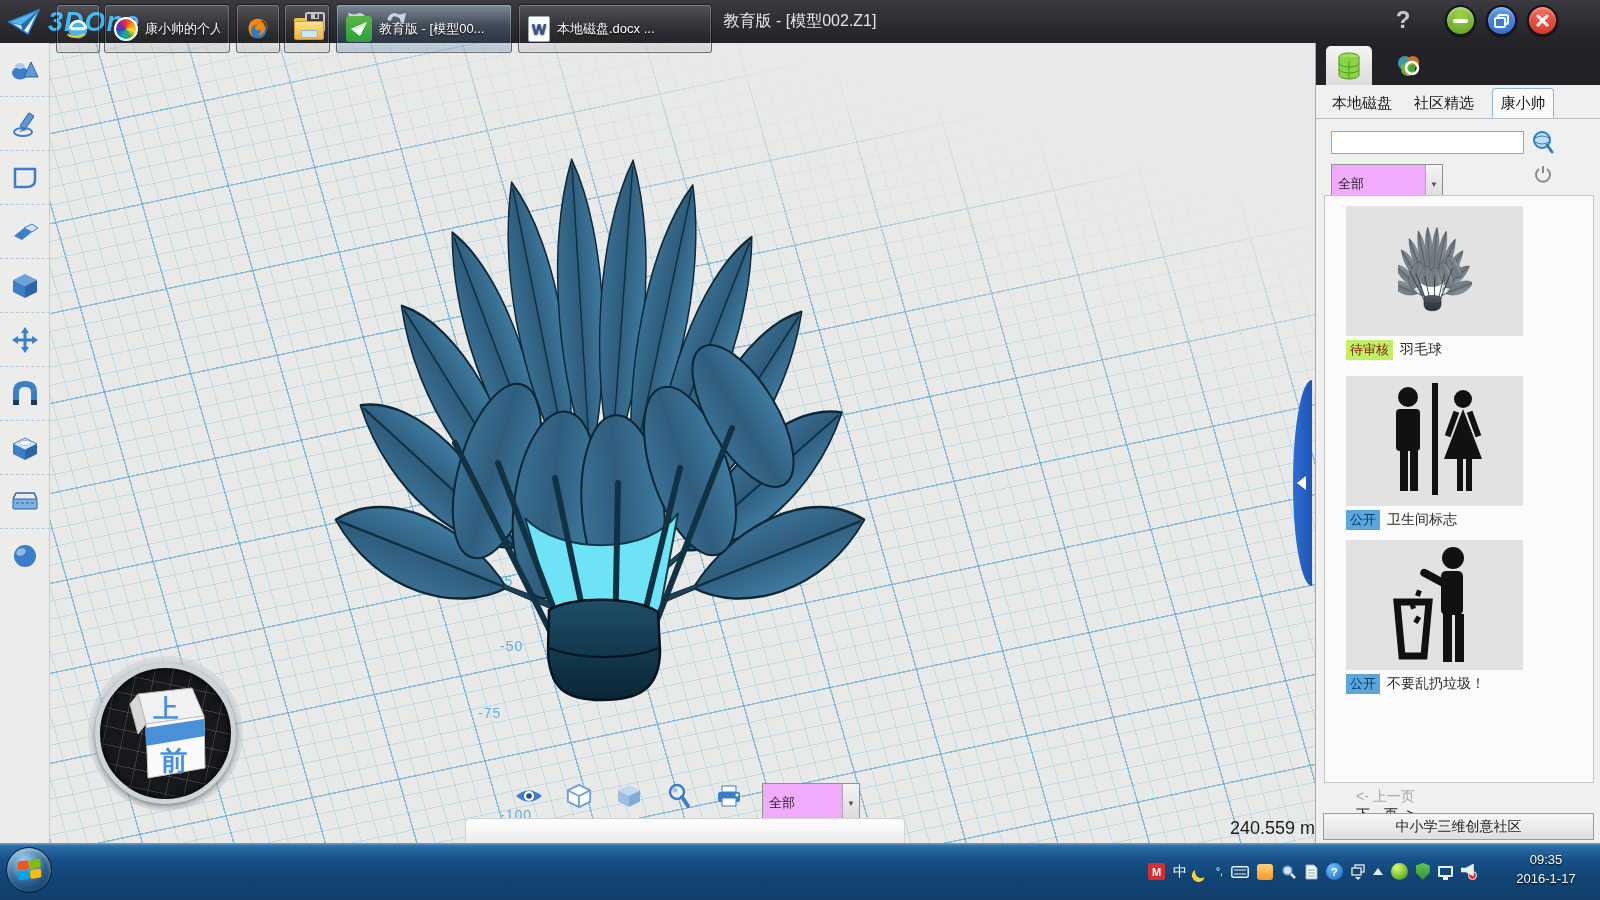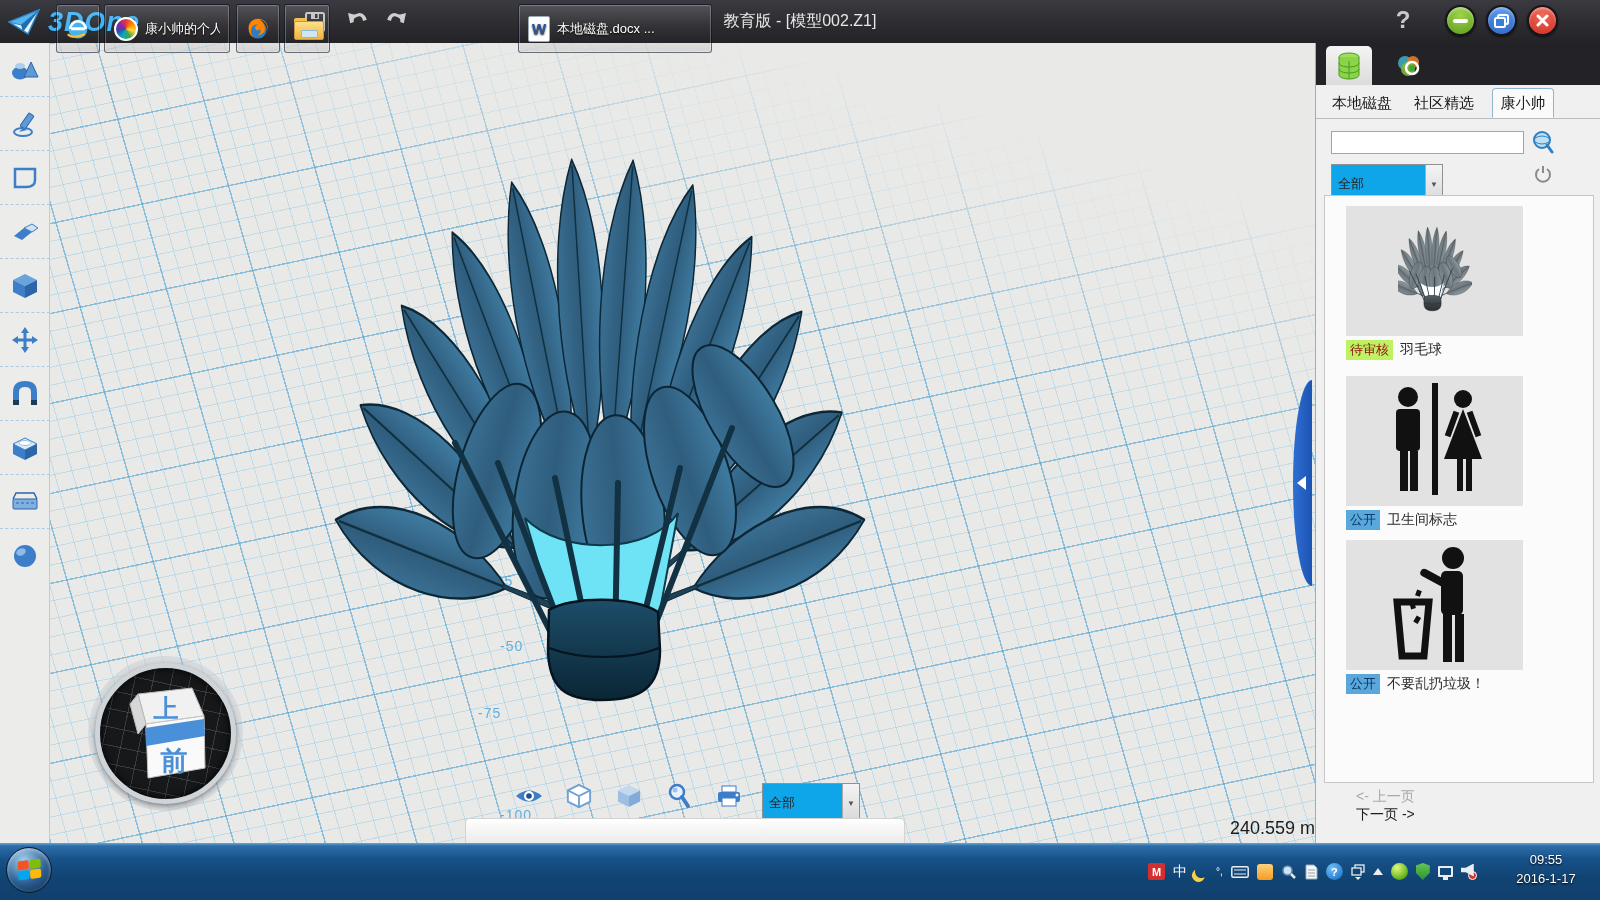--- a/index.html
+++ b/index.html
@@ -38,21 +38,21 @@
 
   
   .navcube-outer{left:38px;top:613px;width:155px;height:155px;border-radius:50%;border:8px solid rgba(195,202,208,.45);}
   .navcube{left:45px;top:620px;width:141px;height:141px;border-radius:50%;background:
      repeating-linear-gradient(12deg, rgba(90,95,100,.5) 0 1px, transparent 1px 18px),
      repeating-linear-gradient(102deg, rgba(90,95,100,.5) 0 1px, transparent 1px 18px),#17181a;
      border:5px solid #cfd4d8;box-shadow:inset 0 0 8px #000, 0 2px 5px rgba(0,0,0,.4);overflow:hidden;}
 
   
   .vbt-icon{width:34px;height:26px;display:flex;align-items:center;justify-content:center;top:740px;}
-  .dropdown{display:flex;align-items:center;background:#0ea5e9;border:1px solid #919191;height:40px;}
+  .dropdown{display:flex;align-items:center;background:#f0abfc;border:1px solid #919191;height:40px;}
   .dropdown .dd-text{flex:1;padding-left:6px;font-size:13px;color:#222;}
   .dropdown .dd-arrow{width:17px;height:100%;background:linear-gradient(#f4f4f4,#d8d8d8);border-left:1px solid #aaa;display:flex;align-items:center;justify-content:center;font-size:8px;color:#555;}
   .bottom-bar{left:415px;top:775px;width:440px;height:25px;background:linear-gradient(#ffffff,#ebebea);border:1px solid #d2d2d0;border-bottom:none;border-radius:5px 5px 0 0;}
   .scale-readout{left:1030px;top:775px;width:250px;text-align:right;font-size:18px;color:#1b1b1b;}
 
   
   .collapse-handle{left:1243px;top:337px;width:19px;height:206px;background:linear-gradient(90deg,#2f6fd2,#1c54b4);border-radius:100% 0 0 100% / 50% 0 0 50%;display:flex;align-items:center;justify-content:center;}
   .collapse-tri{width:0;height:0;border-top:7px solid transparent;border-bottom:7px solid transparent;border-right:9px solid #fff;margin-right:2px;}
 
   
@@ -431,20 +431,21 @@
     </div>
     <div class="abs card-label" style="top:631px;">
       <span class="badge public">公开</span>
       <span>不要乱扔垃圾！</span>
     </div>
 
     <div class="abs page-links">
       <span style="color:#a9a9a9;">&lt;- 上一页</span>
       <span style="color:#1d1d1d;">下一页 -&gt;</span>
     </div>
+    <div class="abs community-btn">中小学三维创意社区</div>
   </div>
 
   <div class="abs taskbar"></div>
   <div class="abs start-orb">
     <div class="winflag">
       <span style="background:#f35325;"></span>
         <span style="background:#81bc06;"></span>
       <span style="background:#05a6f0;"></span>
         <span style="background:#ffba08;"></span>
     </div>
@@ -466,20 +467,29 @@
         <circle cx="14" cy="15" r="10" fill="#2e7cc3"></circle>
         <path d="M14,3 C22,3 26,10 25,17 C27,9 22,2 14,2 C7,2 3,7 3,13 C3,21 9,26 15,25 C8,26 5,20 6,15 C7,10 10,8 14,9 C11,10 10,12 11,14 C12,16 15,16 16,14 C18,16 17,20 13,21 C18,22 23,18 22,12 C21,6 17,3 14,3 Z" fill="#ff8400"></path>
       </svg>
   </div>
   <div class="abs tb-btn" style="left:284px;width:46px;justify-content:center;">
     <span style="position:relative;width:30px;height:22px;">
       <span style="position:absolute;left:0;top:0;width:13px;height:6px;background:#f3c04f;border-radius:2px 2px 0 0;"></span>
       <span style="position:absolute;left:0;top:3px;width:30px;height:19px;background:linear-gradient(#ffe08a,#f0b33e);border:1px solid #c8963e;border-radius:2px;"></span>
       <span style="position:absolute;left:7px;top:12px;width:17px;height:8px;background:#cfe7f5;border:1px solid #8fb8d8;border-radius:1px;"></span>
     </span>
+  </div>
+  <div class="abs tb-btn active" style="left:336px;width:176px;">
+    <span style="position:relative;width:26px;height:26px;border-radius:4px;background:linear-gradient(#58b847,#2e9e3e);flex:0 0 26px;display:flex;align-items:center;justify-content:center;">
+      <svg width="18" height="16" viewBox="0 0 18 16">
+          <polygon points="1,8 17,1 10,15" fill="#fff"></polygon>
+          <polygon points="1,8 17,1 8,9" fill="#d8efd4"></polygon>
+        </svg>
+    </span>
+    <span class="lbl">教育版 - [模型00...</span>
   </div>
   <div class="abs tb-btn" style="left:518px;width:194px;">
     <span style="width:22px;height:26px;background:#fff;border:1px solid #9ab;border-radius:2px;display:flex;align-items:center;justify-content:center;color:#2b5797;font-weight:bold;font-size:15px;flex:0 0 22px;">W</span>
     <span class="lbl" style="max-width:150px;">本地磁盘.docx ...</span>
   </div>
 
   <div class="abs tray">
     <span class="tray-ic" style="width:17px;height:17px;background:#d32f2f;border-radius:2px;font-weight:bold;font-size:11px;">M</span>
     <span class="tray-ic" style="font-size:14px;">中</span>
     <span class="crescent"></span>
@@ -521,17 +531,17 @@
       </span>
     <span class="greenball"></span>
     <span class="shield"></span>
     <span class="monitor"></span>
     <span style="display:flex;">
         <span class="speaker"></span>
         <span class="mute-dot"></span>
       </span>
   </div>
   <div class="abs clock">
-    <div>09:55</div>
+    <div>09:35</div>
     <div>2016-1-17</div>
   </div>
 
 </div>
 
 </body></html>

